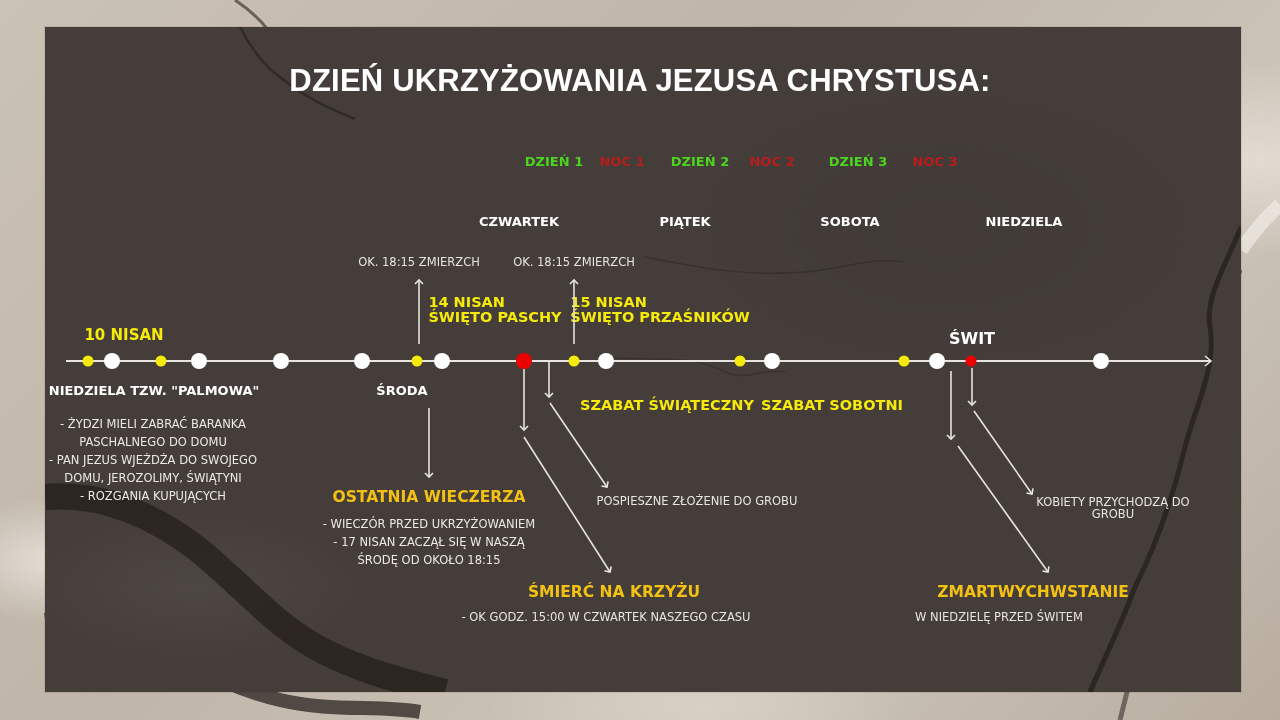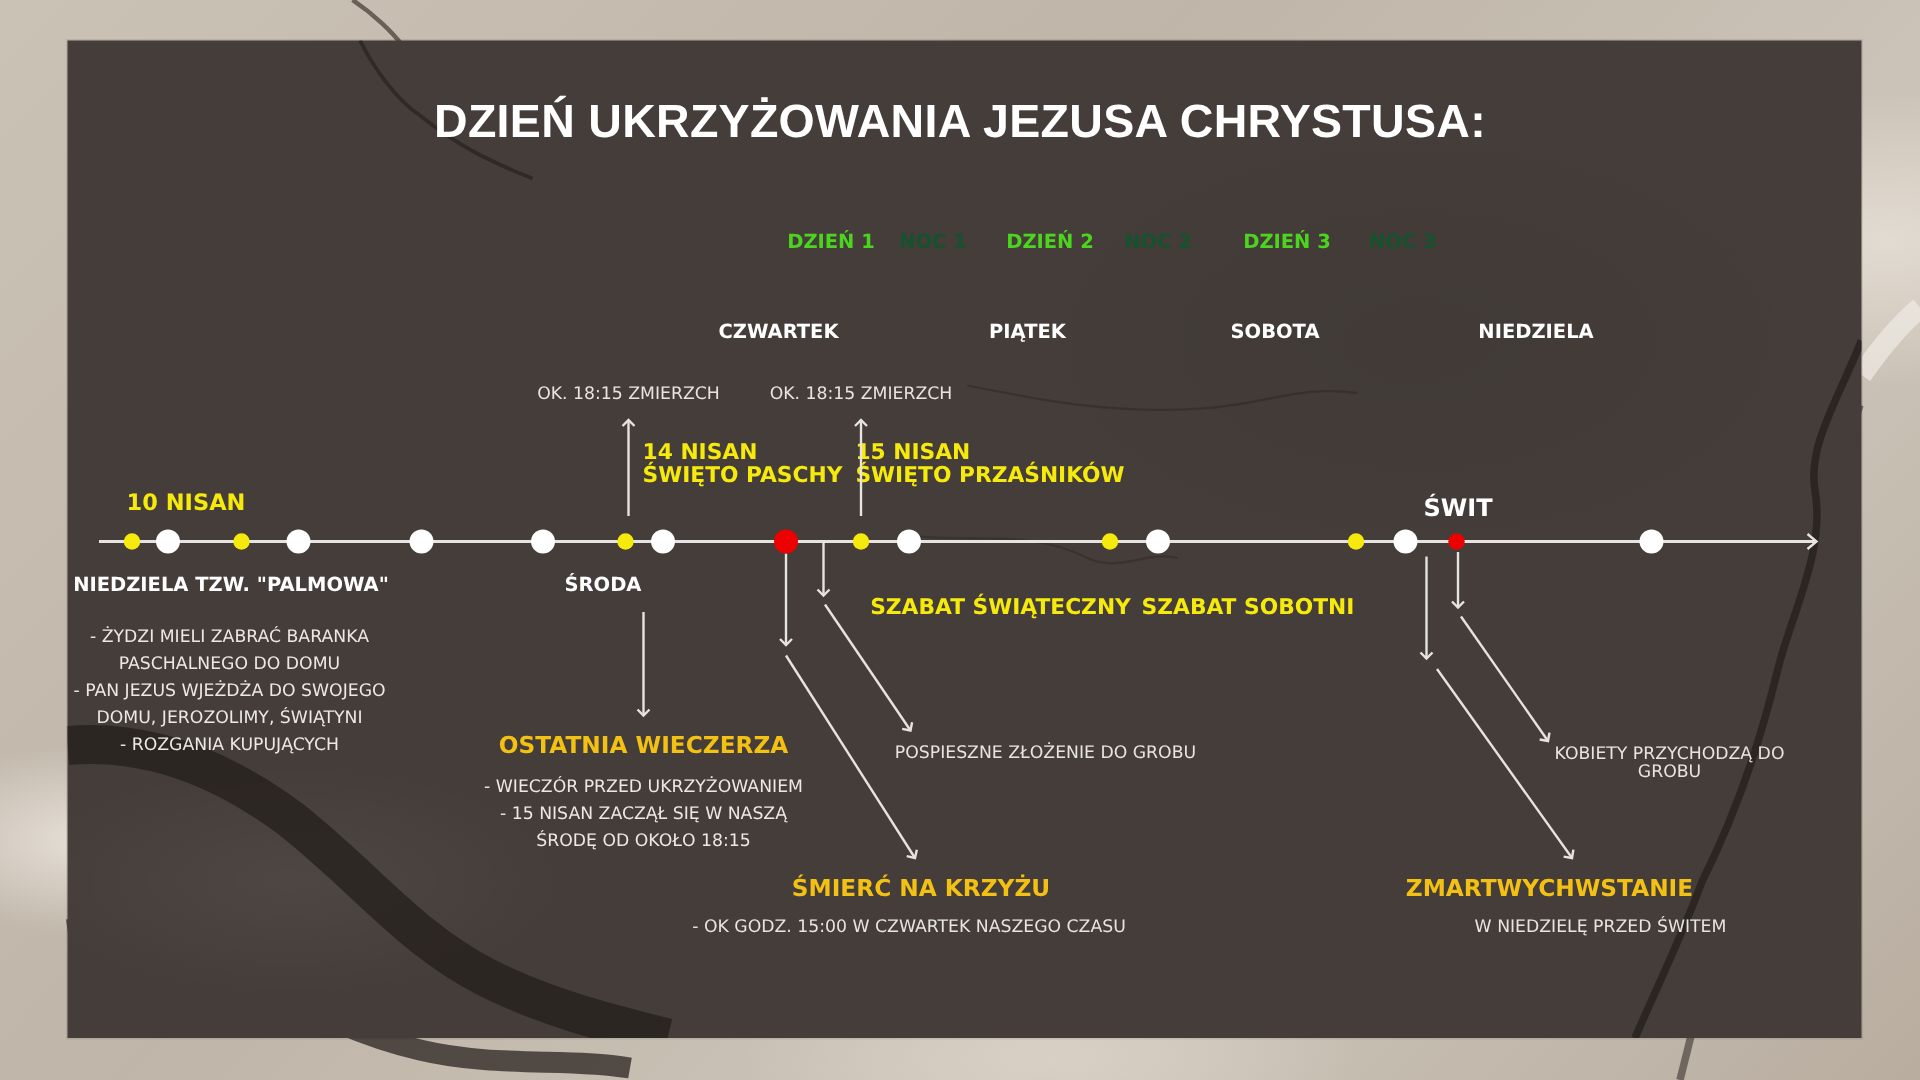--- a/index.html
+++ b/index.html
@@ -30,21 +30,21 @@
     }
     .abs { position: absolute; white-space: nowrap; }
     .title {
       left: 0; width: 1280px; top: 47px; text-align: center;
       color: #ffffff; font-weight: bold; font-size: 31px; letter-spacing: 0.2px;
       font-family: "Liberation Sans", "DejaVu Sans", sans-serif;
       margin-top: 16px;
     }
     .period { font-size: 13px; font-weight: bold; top: 154px; transform: translateX(-50%); }
     .green { color: #4cd51e; }
-    .blue { color: #14532d; text-align: center; }
+    .blue { color: #b91c1c; text-align: center; }
     .weekday { color: #ffffff; font-size: 13px; font-weight: bold; top: 214px; transform: translateX(-50%); text-align: right; }
     .small { color: #e8e4e0; font-size: 11.5px; transform: translateX(-50%); }
     .yellow-h { color: #f5ea0b; font-weight: bold; font-size: 14.5px; transform: translateX(-50%); line-height: 15px; }
     .gold-h { color: #f3c113; font-weight: bold; font-size: 15.5px; transform: translateX(-50%); text-align: center; }
     .white-b { color: #ffffff; font-weight: bold; font-size: 13px; transform: translateX(-50%); }
     .desc {
       color: #ece8e4; font-size: 11.5px; transform: translateX(-50%);
       text-align: center; line-height: 18px; white-space: nowrap;
     }
     .desc div { white-space: nowrap; }
@@ -161,28 +161,28 @@
 </div>
 
 <div class="abs white-b" style="left:402px; top:383px">ŚRODA</div>
 
 <div class="abs yellow-h" style="left:667px; top:398px">SZABAT ŚWIĄTECZNY</div>
 <div class="abs yellow-h" style="left:832px; top:398px">SZABAT SOBOTNI</div>
 
 <div class="abs gold-h" style="left:429px; top:488px">OSTATNIA WIECZERZA</div>
 <div class="abs desc" style="left:429px; top:515px">
   <div>- WIECZÓR PRZED UKRZYŻOWANIEM</div>
-  <div>- 15 NISAN ZACZĄŁ SIĘ W NASZĄ</div>
+  <div>- 17 NISAN ZACZĄŁ SIĘ W NASZĄ</div>
   <div>ŚRODĘ OD OKOŁO 18:15</div>
 </div>
 
 <div class="abs small" style="left:697px; top:494px">POSPIESZNE ZŁOŻENIE DO GROBU</div>
 
 <div class="abs gold-h" style="left:614px; top:583px">ŚMIERĆ NA KRZYŻU</div>
 <div class="abs small" style="left:606px; top:610px">- OK GODZ. 15:00 W CZWARTEK NASZEGO CZASU</div>
 
 <div class="abs small" style="left:1113px; top:496px; text-align:center; line-height:12px">
   <div>KOBIETY PRZYCHODZĄ DO</div>
   <div>GROBU</div>
 </div>
 
 <div class="abs gold-h" style="left:1033px; top:583px">ZMARTWYCHWSTANIE</div>
-<div class="abs small" style="left:1067px; top:610px">W NIEDZIELĘ PRZED ŚWITEM</div>
+<div class="abs small" style="left:999px; top:610px">W NIEDZIELĘ PRZED ŚWITEM</div>
 
 </body></html>

